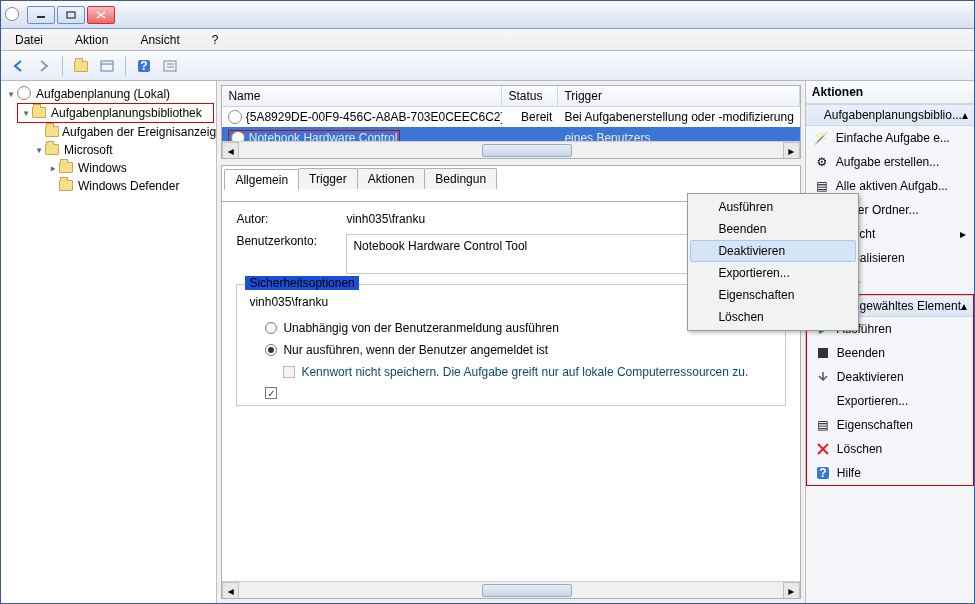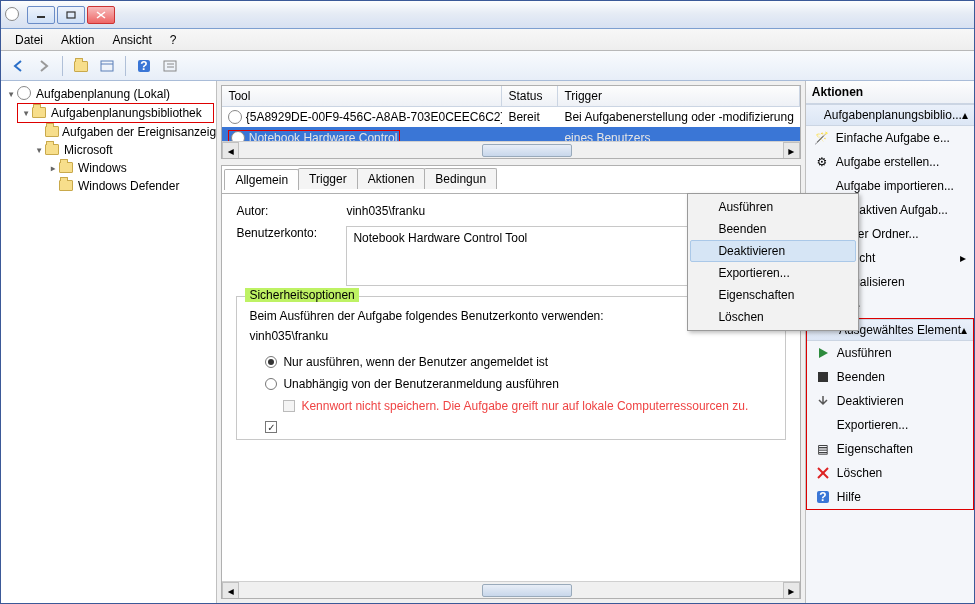--- a/index.html
+++ b/index.html
@@ -3,58 +3,58 @@
 <meta charset="utf-8">
 <style>
 * { box-sizing: border-box; margin: 0; padding: 0; font-family: "Segoe UI", Tahoma, sans-serif; font-size: 12px; }
 body { background: #fff; width: 975px; height: 604px; overflow: hidden; border: 1px solid #3b5998; }
 .titlebar { height: 28px; background: linear-gradient(#fdfefe,#e6ecf5 45%,#d7e1f2); display:flex; align-items:center; padding:0 4px; border-bottom:1px solid #7d9fd0; }
 .titlebar .ticon { width:16px; height:16px; margin-right:6px; }
 .titlebar .title { flex:1; color:#1a1a1a; }
 .winbtns { display:flex; gap:2px; }
 .winbtn { width:28px; height:18px; border:1px solid #6a8cc7; background:linear-gradient(#eef3fb,#cfe0f7); border-radius:2px; display:flex; align-items:center; justify-content:center; }
 .winbtn.close { background:linear-gradient(#f7bdbd,#e66); border-color:#c33; }
-.menubar { height:22px; background:linear-gradient(#f7f7f7,#eee); border-bottom:1px solid #b8b8b8; display:flex; align-items:center; padding:0 6px; gap:2px; }
+.menubar { height:22px; background:linear-gradient(#f7f7f7,#eee); border-bottom:1px solid #b8b8b8; display:flex; align-items:center; padding:0 6px; gap:16px; }
 .menubar span { padding:2px 8px; }
 .toolbar { height:30px; background:linear-gradient(#f9fbfd,#e7eef8); border-bottom:1px solid #a9bcd8; display:flex; align-items:center; padding:0 6px; gap:4px; }
 .tbtn { width:22px; height:22px; display:flex; align-items:center; justify-content:center; border:1px solid transparent; border-radius:2px; }
 .sep { width:1px; height:20px; background:#b0c0d8; margin:0 3px; }
 .main { display:flex; height:calc(604px - 28px - 22px - 30px - 2px); }
 .tree { width:225px; border-right:1px solid #c0c0c0; background:#fff; overflow:auto; padding:4px 2px; }
 .tree-item { display:flex; align-items:center; padding:1px 2px; white-space:nowrap; }
 .tree-item .exp { width:12px; text-align:center; color:#666; font-family:monospace; }
 .tree-item .ic { width:16px; height:16px; margin-right:3px; }
 .redbox { border:1.5px solid #d00; }
 .center { flex:1; display:flex; flex-direction:column; background:#f0f0f0; border-right:1px solid #c0c0c0; padding:4px; position:relative; }
 .grid { height:74px; background:#fff; border:1px solid #b0b0b0; overflow:hidden; position:relative; }
 .grid-header { display:flex; background:linear-gradient(#fdfdfd,#eef1f6); border-bottom:1px solid #cbd5e3; }
 .gh { border-right:1px solid #cbd5e3; padding:3px 6px; }
 .gh.name{width:280px;} .gh.status{width:56px;} .gh.trigger{flex:1;}
 .grid-row { display:flex; align-items:center; padding:2px 0; }
 .grid-row .gc { padding:1px 6px; white-space:nowrap; overflow:hidden; }
-.grid-row .gc.name{width:280px;display:flex;align-items:center;} .grid-row .gc.status{width:56px;} .grid-row .gc.trigger{flex:1;}
+.grid-row .gc.name{width:280px;display:flex;align-items:center;} .grid-row .gc.status{width:56px;text-align:right;} .grid-row .gc.trigger{flex:1;}
 .grid-row.selected { background:#3a76d6; color:#e5e5e5; }
 .hscroll { height:17px; background:#f0f0f0; border-top:1px solid #d0d0d0; position:relative; }
 .hscroll .thumb { position:absolute; left:45%; top:2px; width:90px; height:13px; background:linear-gradient(#e8eef7,#c8d7eb); border:1px solid #9ab; border-radius:2px; }
 .hscroll .arrow { position:absolute; top:0; width:17px; height:17px; background:#e8e8e8; border:1px solid #c0c0c0; display:flex; align-items:center; justify-content:center; }
 .details { flex:1; margin-top:6px; background:#fff; border:1px solid #b0b0b0; overflow:hidden; display:flex; flex-direction:column; }
-.tabs { display:flex; background:#fff; padding:2px 2px 4px 2px; border-bottom:1px solid #b0b0b0; }
+.tabs { display:flex; background:#fff; padding:2px 2px 12px 2px; border-bottom:1px solid #b0b0b0; }
 .tab { padding:3px 10px; border:1px solid #b0b0b0; border-bottom:none; margin-right:-1px; background:#f4f4f4; border-radius:2px 2px 0 0; }
 .tab.active { background:#fff; position:relative; top:1px; }
 .details-body { flex:1; padding:10px 14px; overflow:auto; }
 .frow { display:flex; margin-bottom:8px; }
 .frow .lab { width:110px; }
 .frow .val { flex:1; }
 .fieldset { border:1px solid #c8c8c8; padding:10px 12px 2px; margin-top:10px; position:relative; }
-.fieldset .legend { position:absolute; top:-9px; left:8px; background:#bef264; padding:0 4px; }
+.fieldset .legend { position:absolute; top:-9px; left:8px; background:#1d4ed8; padding:0 4px; }
 .radio,.check { display:flex; align-items:center; gap:6px; padding:4px 0 4px 16px; }
 .radio .r { width:12px;height:12px;border:1px solid #777;border-radius:50%;display:flex;align-items:center;justify-content:center;}
 .radio.sel .r::after{content:"";width:6px;height:6px;background:#333;border-radius:50%;}
 .check .c { width:12px;height:12px;border:1px solid #777;background:#fff;display:flex;align-items:center;justify-content:center;font-size:10px;color:#333;}
-.check.disabled { color:#ef4444; }
+.check.disabled { color:#0c4a6e; }
 .check.disabled .c{border-color:#bbb;background:#f4f4f4;}
 .actions { width:175px; background:#f4f6fa; display:flex; flex-direction:column; overflow:hidden;}
 .actions-header { background:linear-gradient(#fdfdfd,#eef1f6); padding:4px 6px; font-weight:bold; border-bottom:1px solid #cbd5e3; }
 .act-section { background:linear-gradient(#eaf0fa,#dce6f5); padding:3px 6px; border-top:1px solid #cbd5e3; border-bottom:1px solid #cbd5e3; display:flex; justify-content:flex-end; align-items:center;}
 .act-item { display:flex; align-items:center; gap:6px; padding:4px 8px; }
 .act-item .ai { width:16px; height:16px; display:flex; align-items:center; justify-content:center; }
 .ctxmenu { position:absolute; left:470px; top:112px; width:172px; background:#f2f2f2; border:1px solid #9a9a9a; box-shadow:2px 2px 4px rgba(0,0,0,0.25); z-index:10; padding:2px; }
 .ctxmenu .mi { padding:4px 10px 4px 28px; }
 .ctxmenu .mi.hover { background:#d6e5f5; border:1px solid #aac8e8; padding:3px 9px 3px 27px; border-radius:2px; }
 .clock-ic { width:14px;height:14px;border:1px solid #888;border-radius:50%;position:relative;background:#fff;}
@@ -175,21 +175,21 @@
       <span class="ic">
           <div class="folder-ic"></div>
         </span>
       <span>Windows Defender</span>
     </div>
   </div>
 
   <div class="center">
     <div class="grid">
       <div class="grid-header">
-        <div class="gh name">Tool</div>
+        <div class="gh name">Name</div>
         <div class="gh status">Status</div>
         <div class="gh trigger">Trigger</div>
       </div>
       <div class="grid-row">
         <div class="gc name"><span class="ic">
               <div class="clock-ic"></div>
             </span>&nbsp;<span>{5A8929DE-00F9-456C-A8AB-703E0CEEC6C2}</span></div>
         <div class="gc status">Bereit</div>
         <div class="gc trigger">Bei Aufgabenerstellung oder -modifizierung</div>
       </div>
@@ -225,33 +225,32 @@
         <div class="tab">Aktionen</div>
         <div class="tab">Bedingun</div>
       </div>
       <div class="details-body">
         <div class="frow">
             <div class="lab">Autor:</div>
             <div class="val">vinh035\franku</div>
           </div>
         <div class="frow">
             <div class="lab">Benutzerkonto:</div>
-            <div class="val" style="border:1px solid #c8c8c8;padding:4px 6px;height:60px;">Notebook Hardware Control Tool</div>
+            <div class="val" style="border:1px solid #c8c8c8;padding:4px 6px;height:40px;">Notebook Hardware Control Tool</div>
           </div>
         <div class="fieldset">
           <div class="legend">Sicherheitsoptionen</div>
-          <div style="padding:2px 0 6px;">Beim Ausführen der Aufgabe folgendes Benutzerkonto verwenden:</div>
           <div style="padding:0 0 8px;">vinh035\franku</div>
+          <div class="radio">
+              <div class="r"></div>
+              <span>Unabhängig von der Benutzeranmeldung ausführen</span>
+            </div>
           <div class="radio sel">
               <div class="r"></div>
               <span>Nur ausführen, wenn der Benutzer angemeldet ist</span>
-            </div>
-          <div class="radio">
-              <div class="r"></div>
-              <span>Unabhängig von der Benutzeranmeldung ausführen</span>
             </div>
           <div class="check disabled" style="padding-left:34px;">
               <div class="c"></div>
               <span>Kennwort nicht speichern. Die Aufgabe greift nur auf lokale Computerressourcen zu.</span>
             </div>
           <div class="check">
               <div class="c">✓</div>
             </div>
         </div>
       </div>
@@ -271,24 +270,20 @@
       </div>
     <div class="act-item">
         <div class="ai">🪄</div>
         <span>Einfache Aufgabe e...</span>
       </div>
     <div class="act-item">
         <div class="ai">⚙</div>
         <span>Aufgabe erstellen...</span>
       </div>
     <div class="act-item">
-        <div class="ai"></div>
-        <span>Aufgabe importieren...</span>
-      </div>
-    <div class="act-item">
         <div class="ai">▤</div>
         <span>Alle aktiven Aufgab...</span>
       </div>
     <div class="act-item">
         <div class="ai">
           <div class="folder-ic" style="transform:scale(0.9)"></div>
         </div>
         <span>Neuer Ordner...</span>
       </div>
     <div class="act-item">

